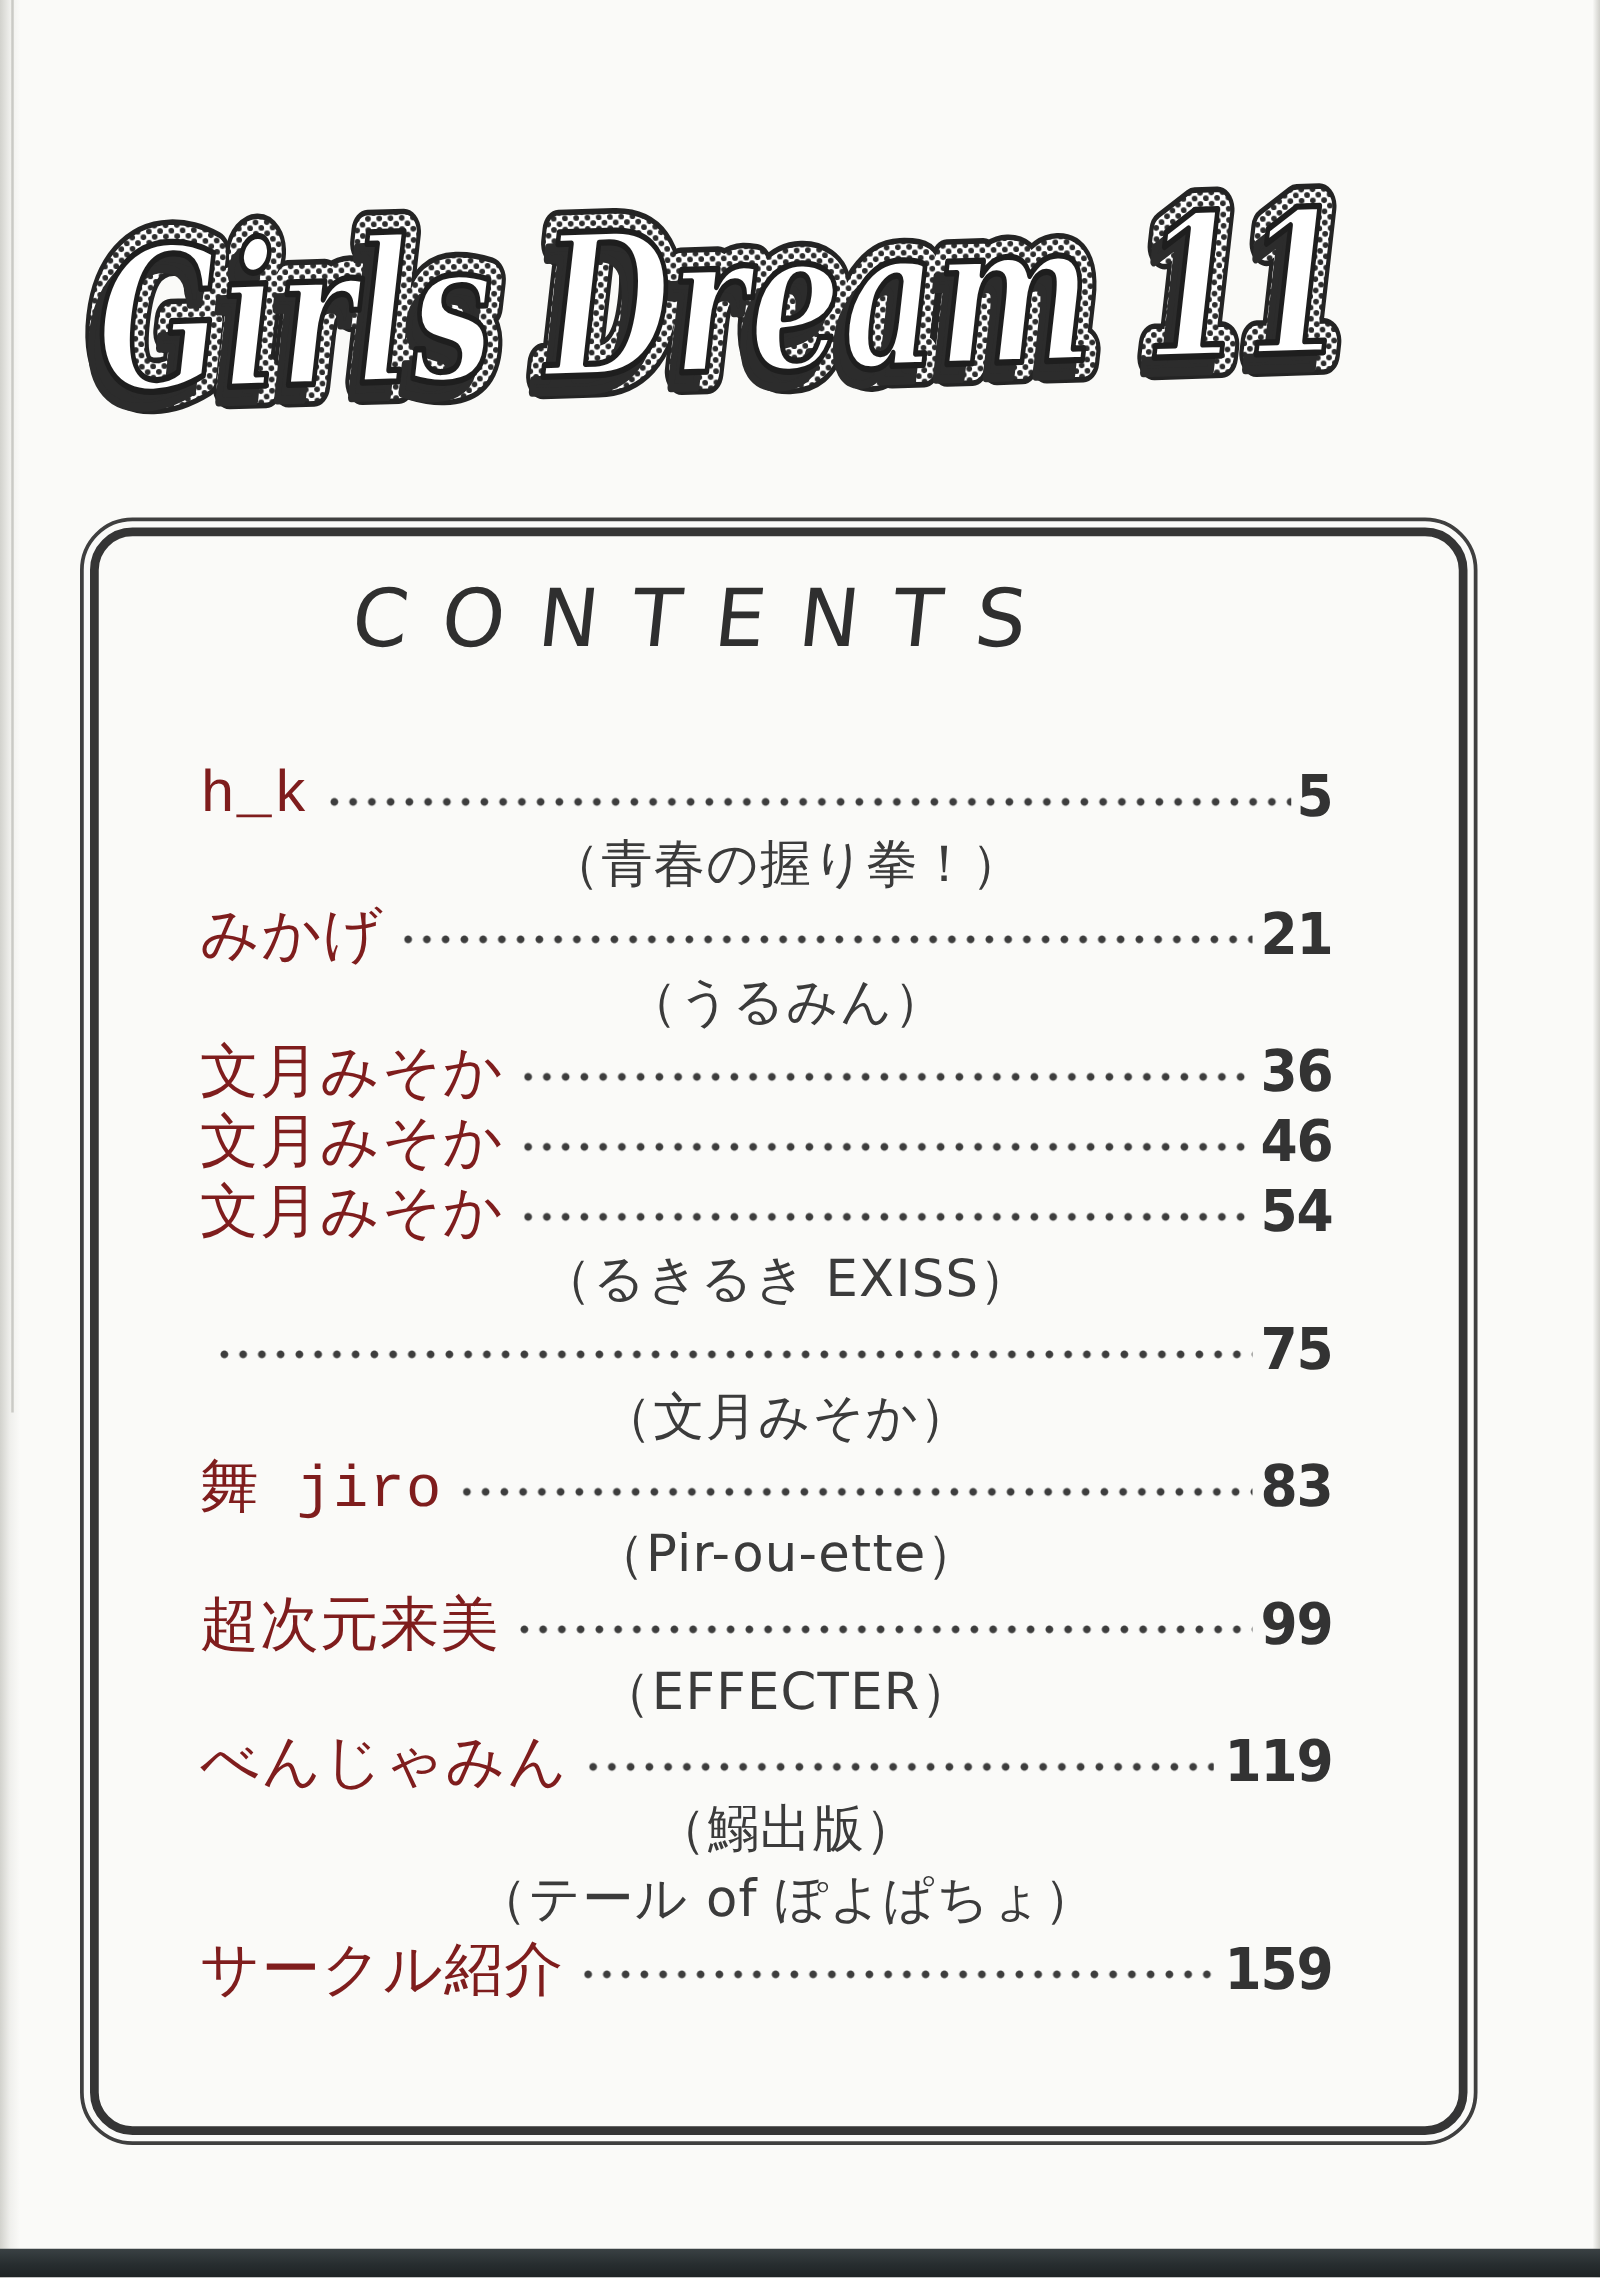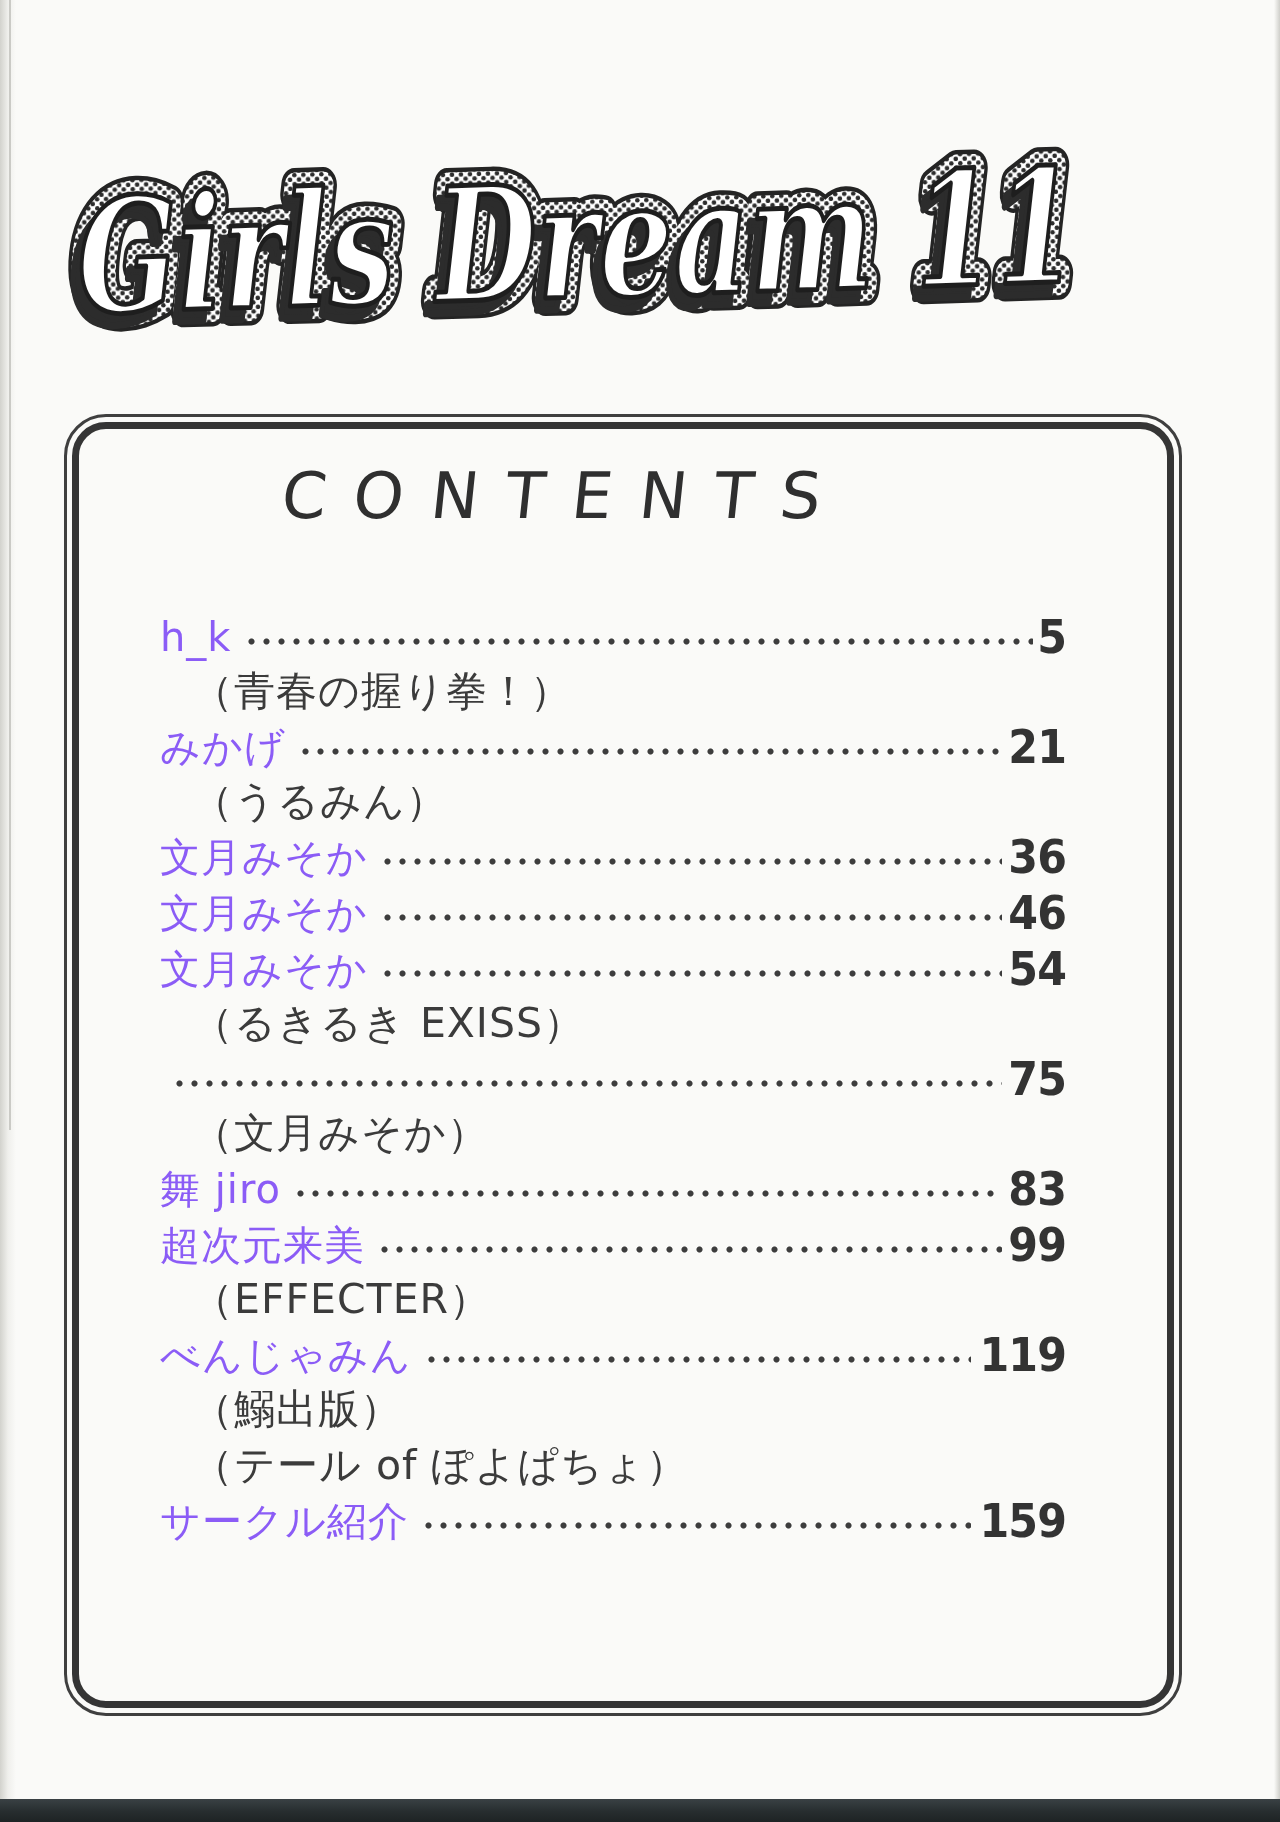--- a/index.html
+++ b/index.html
@@ -56,35 +56,35 @@
     transform:translateX(-58px) skewX(-6deg);
     font-family:"DejaVu Sans",sans-serif;
   }
   
   .toc{
     position:absolute;left:160px;top:610px;width:906px;
   }
   .toc-group{margin-bottom:2px;}
   .toc-line{height:54px;display:flex;align-items:center;}
   .toc-title{
-    font-size:40px;color:#8b5cf6;white-space:nowrap;
-    letter-spacing:1px;flex:0 0 auto;
+    font-size:47px;color:#7f1d1d;white-space:nowrap;
+    letter-spacing:1px;flex:0 0 auto;font-family:Liberation Mono, monospace;
   }
   .toc-leader{
     flex:1 1 auto;height:7px;margin:8px 2px 0 16px;
     background-image:radial-gradient(circle at 3.5px 3.5px,#3d3d3d 2.6px,rgba(0,0,0,0) 3.5px);
     background-size:15px 7px;background-repeat:repeat-x;
   }
   .toc-page{
     flex:0 0 auto;
     font-size:46px;font-weight:700;color:#333;
     letter-spacing:-1px;line-height:54px;
     transform:scaleX(.93);transform-origin:right center;
   }
-  .toc-line.sub{padding-left:32px;}
+  .toc-line.sub{padding-left:32px;justify-content:center;}
   .toc-sub{font-size:41px;color:#3b3b3b;letter-spacing:1px;}
 </style>
 </head>
 <body>
 
 <div class="scan-left"></div>
 <div class="scan-left-line"></div>
 <div class="scan-right"></div>
 <div class="scan-bottom"></div>
 
@@ -173,20 +173,23 @@
       <span class="toc-sub">（文月みそか）</span>
     </div>
   </div>
 
   <div class="toc-group">
     <div class="toc-line main">
       <span class="toc-title">舞 jiro</span>
       <span class="toc-leader"></span>
       <span class="toc-page">83</span>
     </div>
+    <div class="toc-line sub">
+      <span class="toc-sub">（Pir-ou-ette）</span>
+    </div>
   </div>
 
   <div class="toc-group">
     <div class="toc-line main">
       <span class="toc-title">超次元来美</span>
       <span class="toc-leader"></span>
       <span class="toc-page">99</span>
     </div>
     <div class="toc-line sub">
       <span class="toc-sub">（EFFECTER）</span>

